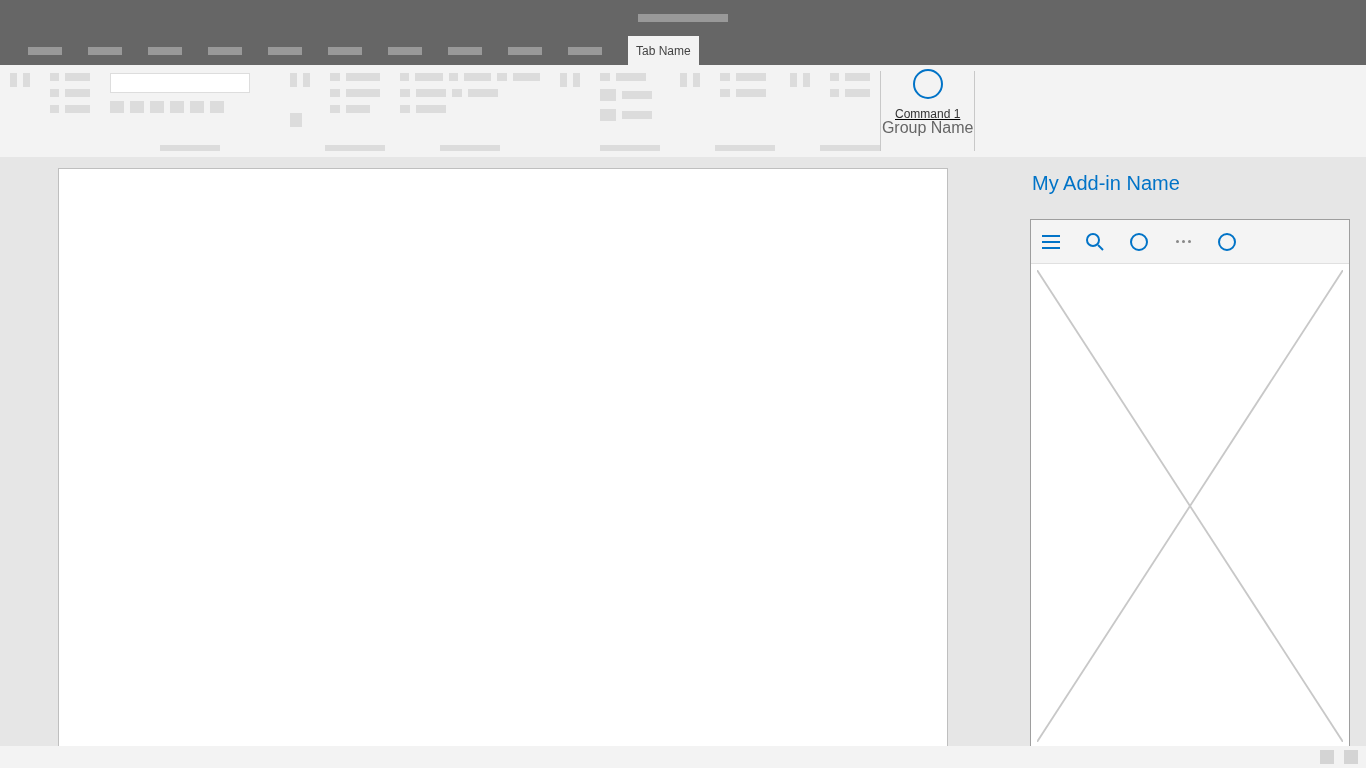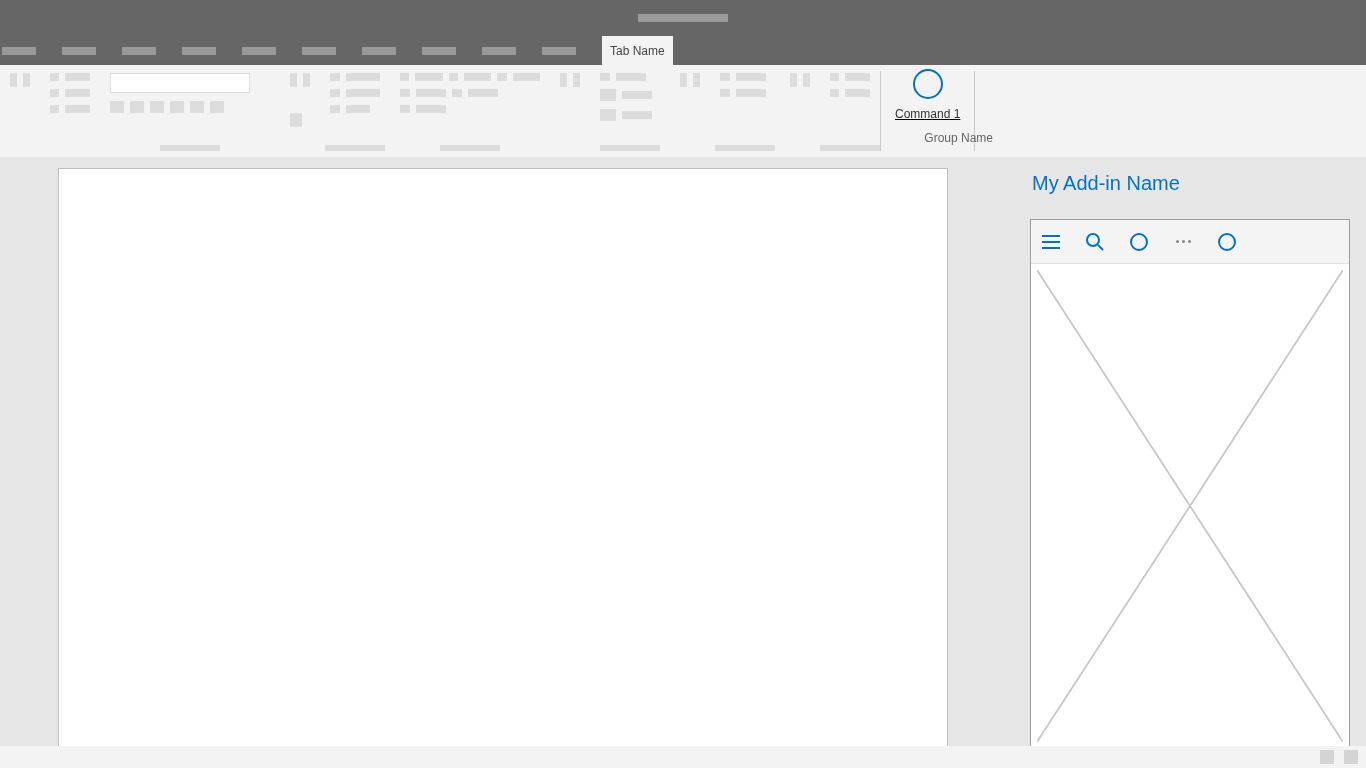--- a/index.html
+++ b/index.html
@@ -17,21 +17,21 @@
   .title-placeholder {
     width: 90px; height: 8px; background: #999999;
   }
   
   
   .tabstrip {
     height: 29px;
     background: #666666;
     display: flex;
     align-items: center;
-    padding-left: 2px;
+    padding-left: 28px;
   }
   .tab-placeholder {
     width: 34px; height: 8px; background: #999999; margin-right: 26px;
   }
   .tab-active {
     background: #f3f3f3;
     height: 29px;
     display: flex;
     align-items: center;
     padding: 0 8px;
@@ -74,21 +74,21 @@
     position:relative;
   }
   .ribbon-command-button {
     display:flex; flex-direction:column; align-items:center; gap:4px;
     cursor:pointer;
   }
   .circle-icon {
     width:30px; height:30px; border:2px solid #0173c7; border-radius:50%;
   }
   .ribbon-command-button .lbl { font-size:12px; color:#333; margin-top:4px;}
-  .group-name { font-size:12px; color:#666; position:absolute; bottom:12px; left:50%; transform:translateX(-50%); white-space:nowrap;margin-left:31px;}
+  .group-name { font-size:16px; color:#666; position:absolute; bottom:20px; left:50%; transform:translateX(-50%); white-space:nowrap;}
   
   
   .workspace {
     position:absolute; top:157px; left:0; right:0; bottom:22px;
     background:#e6e6e6;
     display:flex;
   }
   .document {
     position:absolute;
     left:58px; top:11px;

